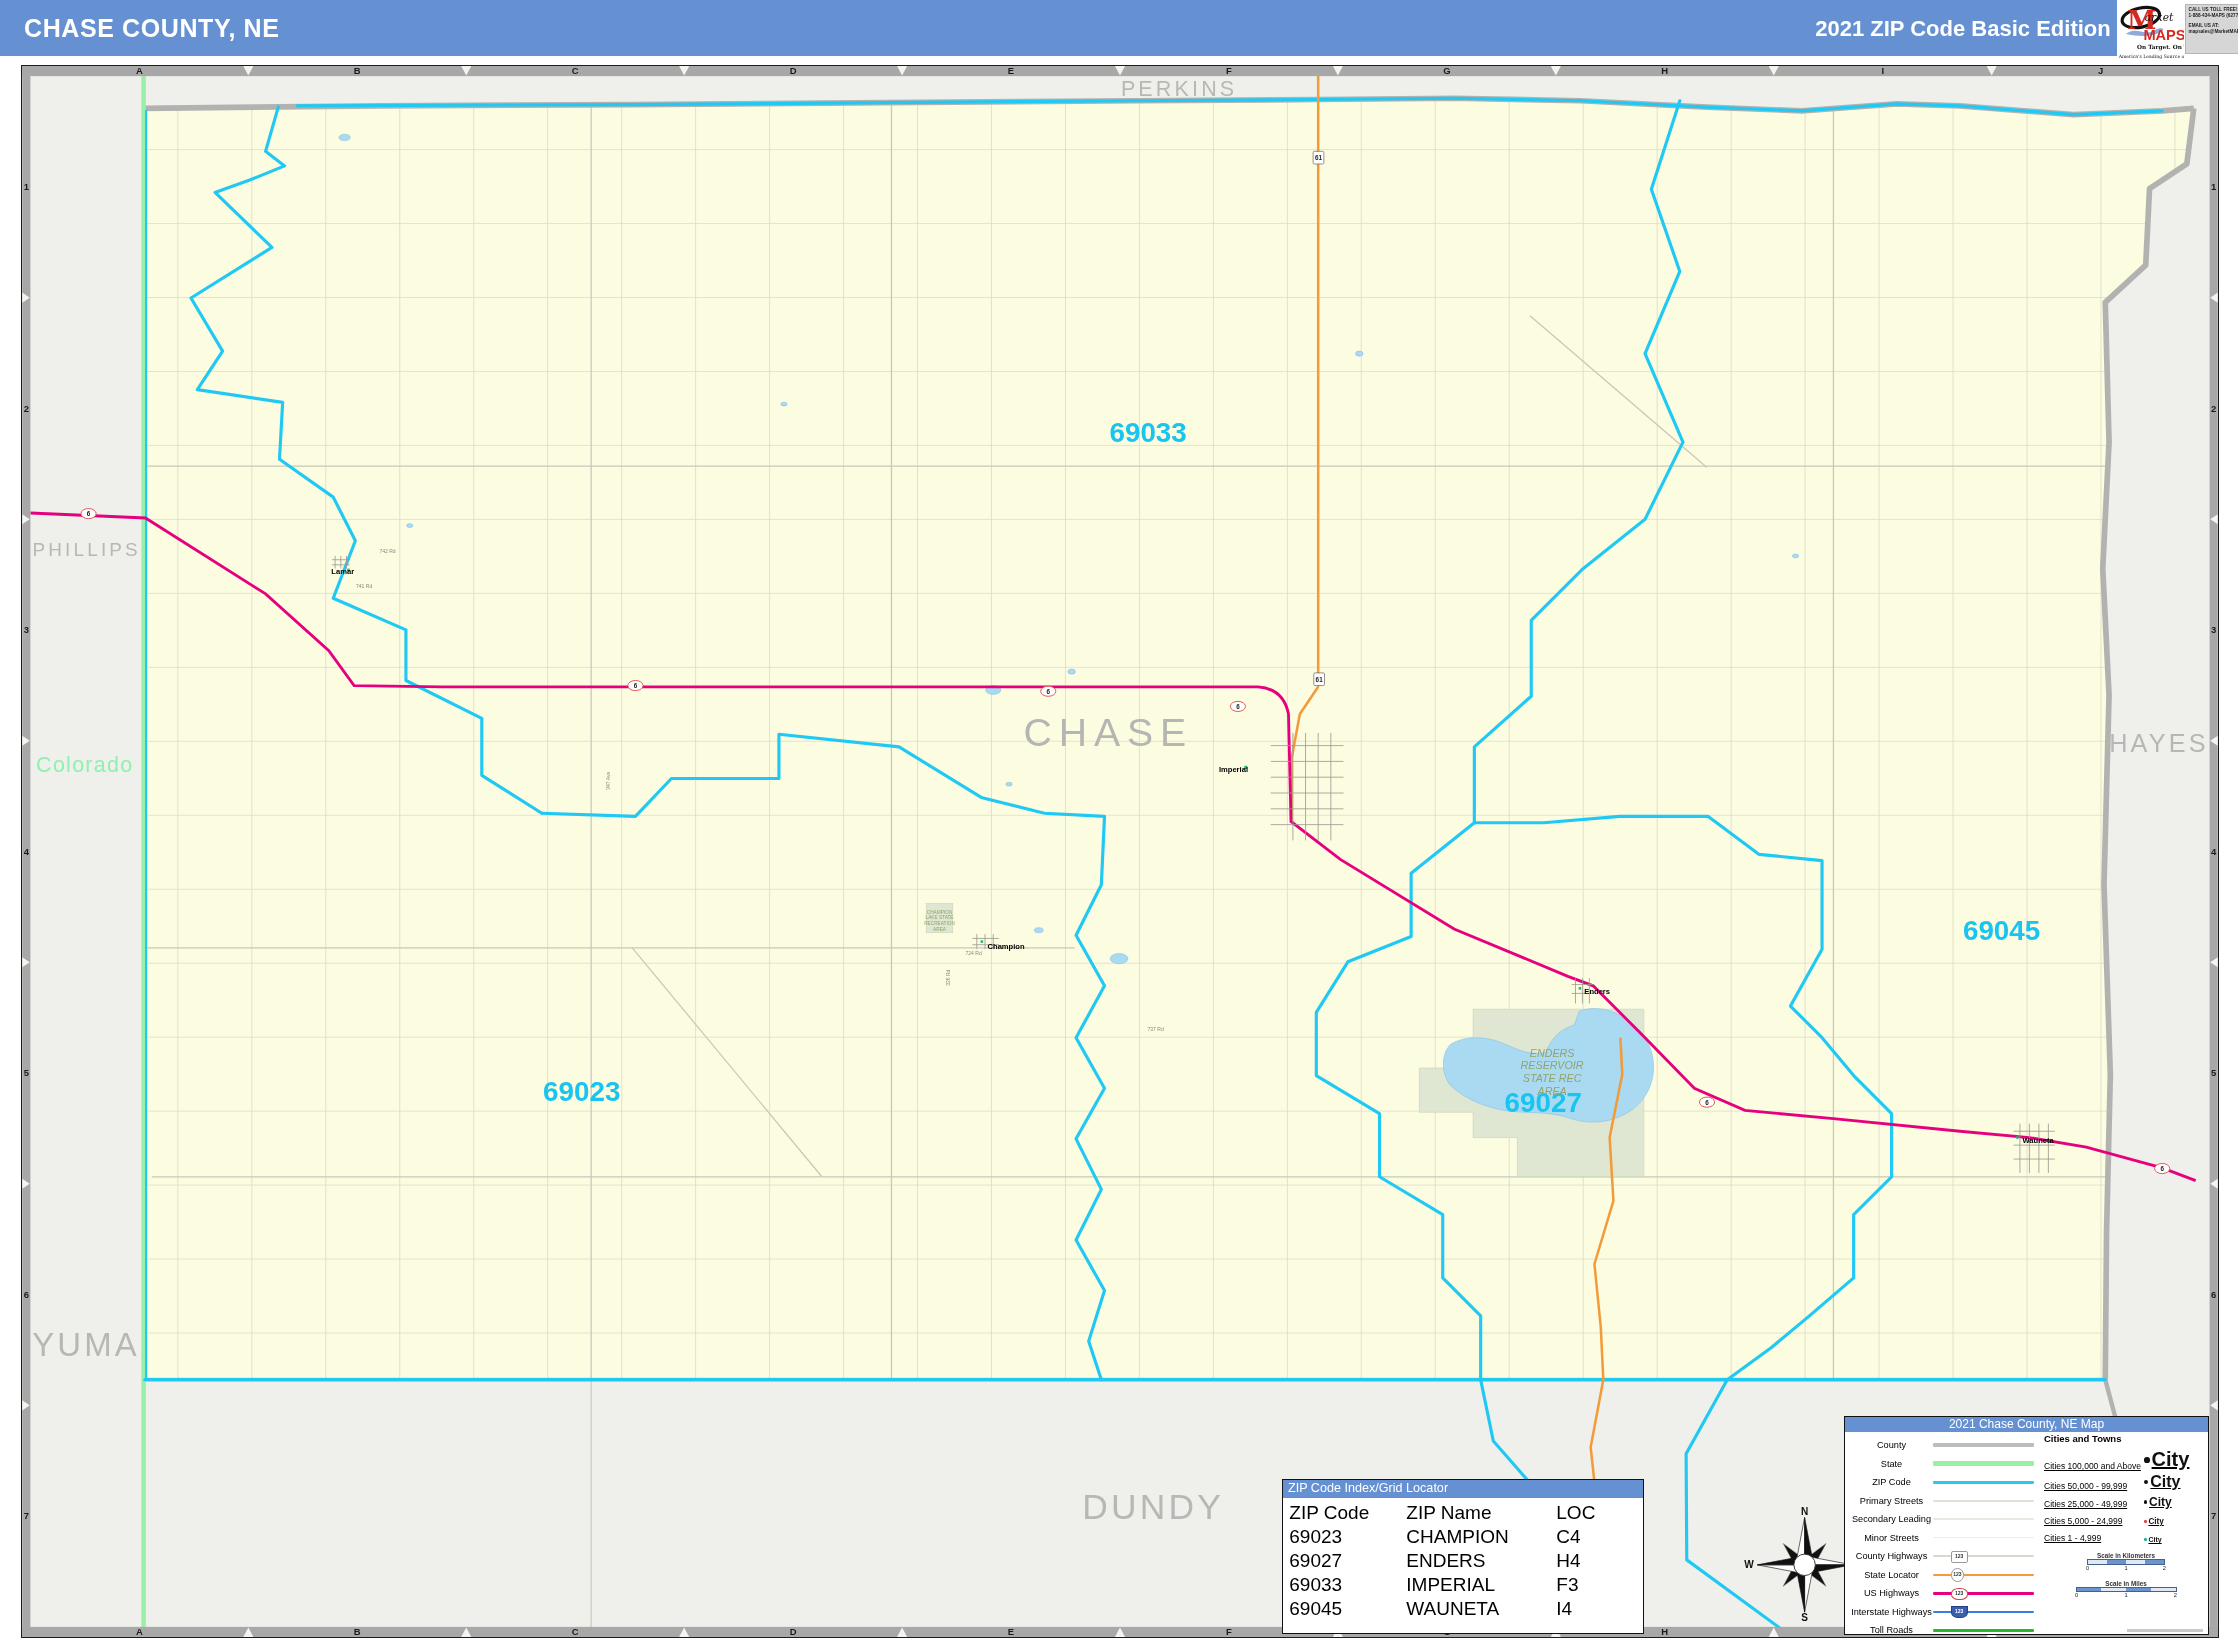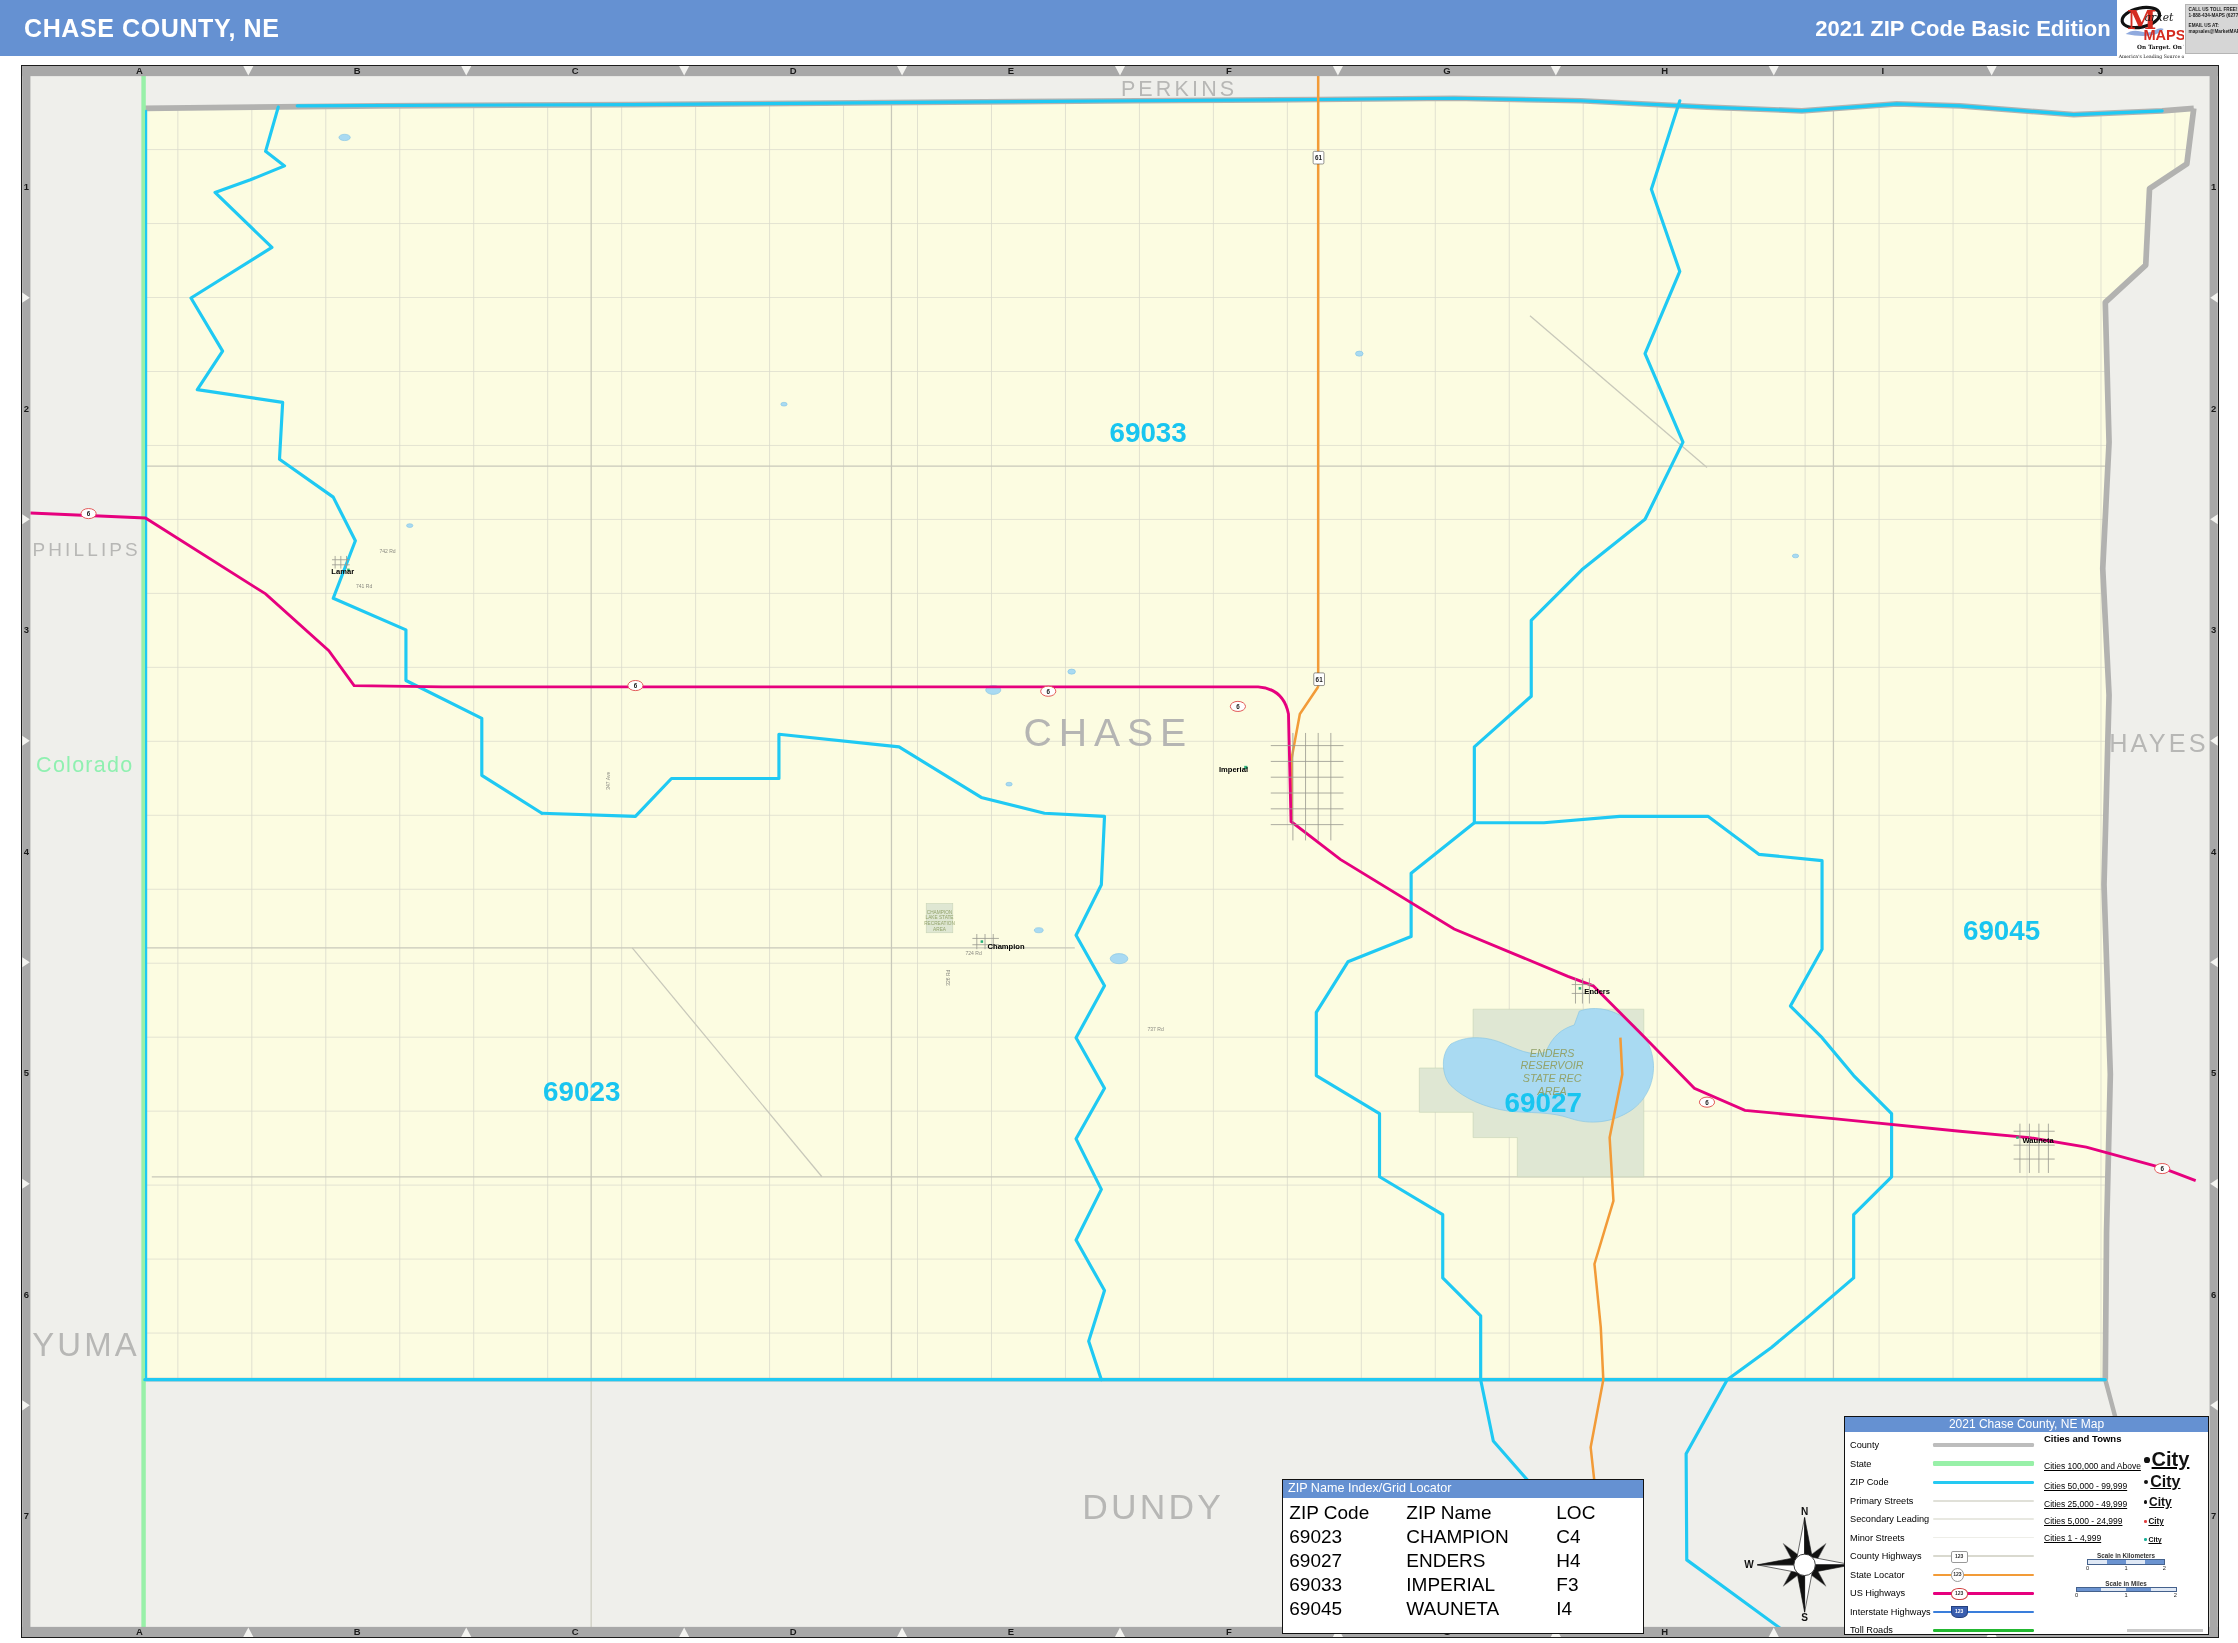--- a/index.html
+++ b/index.html
@@ -35,21 +35,21 @@
   
   #ziptable{position:absolute;left:1282px;top:1479px;width:362px;height:155px;background:#fff;border:1.9px solid #111;box-sizing:border-box;}
   .zt-title{background:#6591d2;color:#fff;font-size:12.6px;height:17.7px;line-height:17.7px;padding-left:5px;}
   .zt-grid{display:grid;grid-template-columns:117px 150px 1fr;padding:3.8px 0 0 6.3px;font-size:19px;line-height:24px;color:#000;}
 
   
   #legend{position:absolute;left:1844px;top:1416px;width:365px;height:219px;background:#fff;border:1.3px solid #111;box-sizing:border-box;}
   .lg-title{background:#6591d2;color:#fff;text-align:center;font-size:12px;height:15px;line-height:15px;}
   .lg-left{position:absolute;left:5px;top:19px;width:190px;}
   .lrow{display:flex;align-items:center;height:18.5px;}
-  .llabel{width:83px;font-size:9.2px;color:#000;}
+  .llabel{width:83px;font-size:9.2px;color:#000;text-align:center;}
   .lsample{position:relative;width:101px;height:12.6px;display:flex;align-items:center;}
   .bar{width:101px;border-radius:1.3px;}
   .b-county{height:4.4px;background:#bdbdbd;}
   .b-state{height:5px;background:#98f0a8;}
   .b-zip{height:3.2px;background:#25c9f2;}
   .b-pri{height:1.9px;background:#e0e0d8;}
   .b-sec{height:1.9px;background:#e8e8e1;}
   .b-min{height:1.3px;background:#eeeee8;}
   .b-chwy{height:1.9px;background:#d9d9cf;}
   .b-shwy{height:1.9px;background:#f29b38;}
@@ -365,21 +365,21 @@
     </g>
     <circle cx="112" cy="93" r="17" fill="#fff" stroke="#333" stroke-width="1.5"></circle>
     <text x="112" y="14" font-size="16" font-weight="bold" text-anchor="middle" fill="#111">N</text>
     <text x="112" y="182" font-size="16" font-weight="bold" text-anchor="middle" fill="#111">S</text>
     <text x="200" y="98" font-size="16" font-weight="bold" text-anchor="middle" fill="#111">E</text>
     <text x="24" y="98" font-size="16" font-weight="bold" text-anchor="middle" fill="#111">W</text>
   </svg>
 </div>
 
 <div id="ziptable">
-  <div class="zt-title">ZIP Name Index/Grid Locator</div>
+  <div class="zt-title">ZIP Code Index/Grid Locator</div>
   <div class="zt-grid">
     <div>ZIP Code</div>
     <div>ZIP Name</div>
     <div>LOC</div>
     <div>69023</div>
     <div>CHAMPION</div>
     <div>C4</div>
     <div>69027</div>
     <div>ENDERS</div>
     <div>H4</div>

